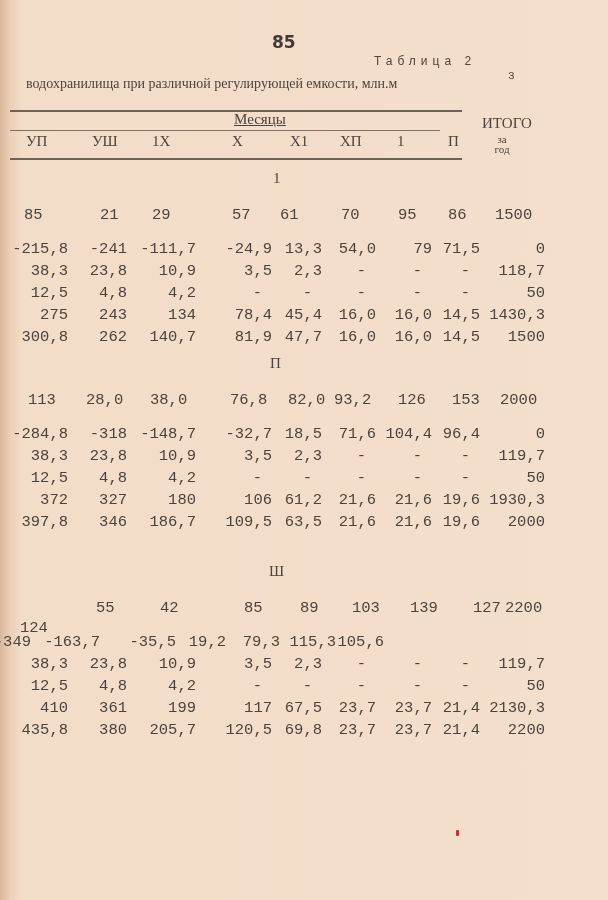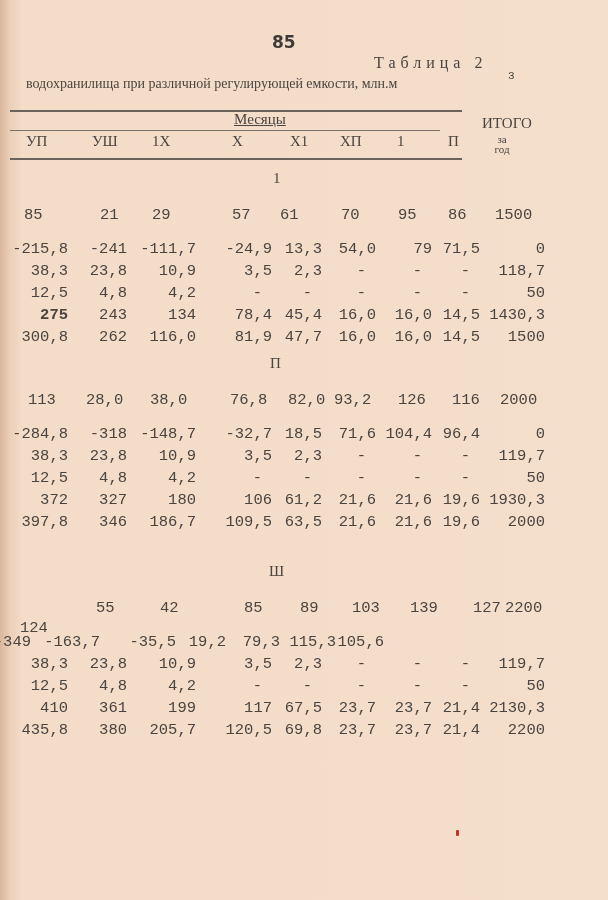--- a/index.html
+++ b/index.html
@@ -1,20 +1,20 @@
 <!DOCTYPE html>
 <html><head>
 <meta charset="utf-8">
 <style>
   html,body{margin:0;padding:0;}
   body{width:608px;height:900px;overflow:hidden;background:#f3dcc8;
        background-image:linear-gradient(90deg,#d9b79c 0px,#eccfb7 10px,#f3dcc8 22px,#f4dfcc 100%);
        font-family:"Liberation Mono","DejaVu Sans Mono",monospace;color:#4a4440;position:relative;}
   .page-num{position:absolute;left:272px;top:32px;font-family:"DejaVu Sans",sans-serif;font-weight:bold;font-size:17px;color:#3f3a36;}
-  .table-label{position:absolute;left:374px;top:54px;font-family:Liberation Serif, serif;font-size:16px;letter-spacing:5px;color:#4a4440;}
+  .table-label{position:absolute;left:374px;top:54px;font-family:Liberation Sans, sans-serif;font-size:12px;letter-spacing:5px;color:#4a4440;}
   .subtitle{position:absolute;left:26px;top:76px;font-family:"Liberation Serif",serif;font-size:14px;color:#4a4440;}
   .sup{position:absolute;left:508px;top:70px;font-family:"Liberation Mono",monospace;font-size:11px;}
   .rule{position:absolute;left:10px;width:452px;height:0;border-top:2px solid #6b625b;}
   .rule.thin{border-top:1.5px solid #7a716a;}
   .hdr-cell{position:absolute;font-family:"Liberation Serif",serif;font-size:15px;color:#4a4440;}
   .hdr-small{position:absolute;font-family:"Liberation Serif",serif;font-size:11px;line-height:10px;text-align:center;color:#4a4440;}
   .section{position:absolute;font-family:"Liberation Serif",serif;font-size:15px;color:#4a4440;}
   .row{position:absolute;left:0;height:20px;font-size:15.5px;white-space:nowrap;}
   .cell{position:absolute;top:0;}
   .red-mark{position:absolute;left:456px;top:830px;width:3px;height:6px;background:#c0342a;border-radius:1px;}
@@ -88,51 +88,51 @@
       <span class="cell" style="right: 481px;">4,8</span>
       <span class="cell" style="right: 412px;">4,2</span>
       <span class="cell" style="right: 346px;">-</span>
       <span class="cell" style="right: 296px;">-</span>
       <span class="cell" style="right: 242px;">-</span>
       <span class="cell" style="right: 186px;">-</span>
       <span class="cell" style="right: 138px;">-</span>
       <span class="cell" style="right: 63px;">50</span>
     </div>
     <div class="row" style="top: 306px; width: 608px;">
-      <span class="cell" style="right: 540px; font-weight: bold;">275</span>
+      <span class="cell" style="right: 540px;">275</span>
       <span class="cell" style="right: 481px;">243</span>
       <span class="cell" style="right: 412px;">134</span>
       <span class="cell" style="right: 336px;">78,4</span>
       <span class="cell" style="right: 286px;">45,4</span>
       <span class="cell" style="right: 232px;">16,0</span>
       <span class="cell" style="right: 176px;">16,0</span>
       <span class="cell" style="right: 128px;">14,5</span>
       <span class="cell" style="right: 63px;">1430,3</span>
     </div>
     <div class="row" style="top: 328px; width: 608px;">
       <span class="cell" style="right: 540px;">300,8</span>
       <span class="cell" style="right: 481px;">262</span>
-      <span class="cell" style="right: 412px;">116,0</span>
+      <span class="cell" style="right: 412px;">140,7</span>
       <span class="cell" style="right: 336px;">81,9</span>
       <span class="cell" style="right: 286px;">47,7</span>
       <span class="cell" style="right: 232px;">16,0</span>
       <span class="cell" style="right: 176px;">16,0</span>
       <span class="cell" style="right: 128px;">14,5</span>
       <span class="cell" style="right: 63px;">1500</span>
     </div>
     <div class="section" style="left: 270px; top: 355px;">П</div>
     <div class="row" style="top: 391px;">
       <span class="cell" style="left: 28px;">113</span>
       <span class="cell" style="left: 86px;">28,0</span>
       <span class="cell" style="left: 150px;">38,0</span>
       <span class="cell" style="left: 230px;">76,8</span>
       <span class="cell" style="left: 288px;">82,0</span>
       <span class="cell" style="left: 334px;">93,2</span>
       <span class="cell" style="left: 398px;">126</span>
-      <span class="cell" style="left: 452px;">116</span>
+      <span class="cell" style="left: 452px;">153</span>
       <span class="cell" style="left: 500px;">2000</span>
     </div>
     <div class="row" style="top: 425px; width: 608px;">
       <span class="cell" style="right: 540px;">-284,8</span>
       <span class="cell" style="right: 481px;">-318</span>
       <span class="cell" style="right: 412px;">-148,7</span>
       <span class="cell" style="right: 336px;">-32,7</span>
       <span class="cell" style="right: 286px;">18,5</span>
       <span class="cell" style="right: 232px;">71,6</span>
       <span class="cell" style="right: 176px;">104,4</span>

